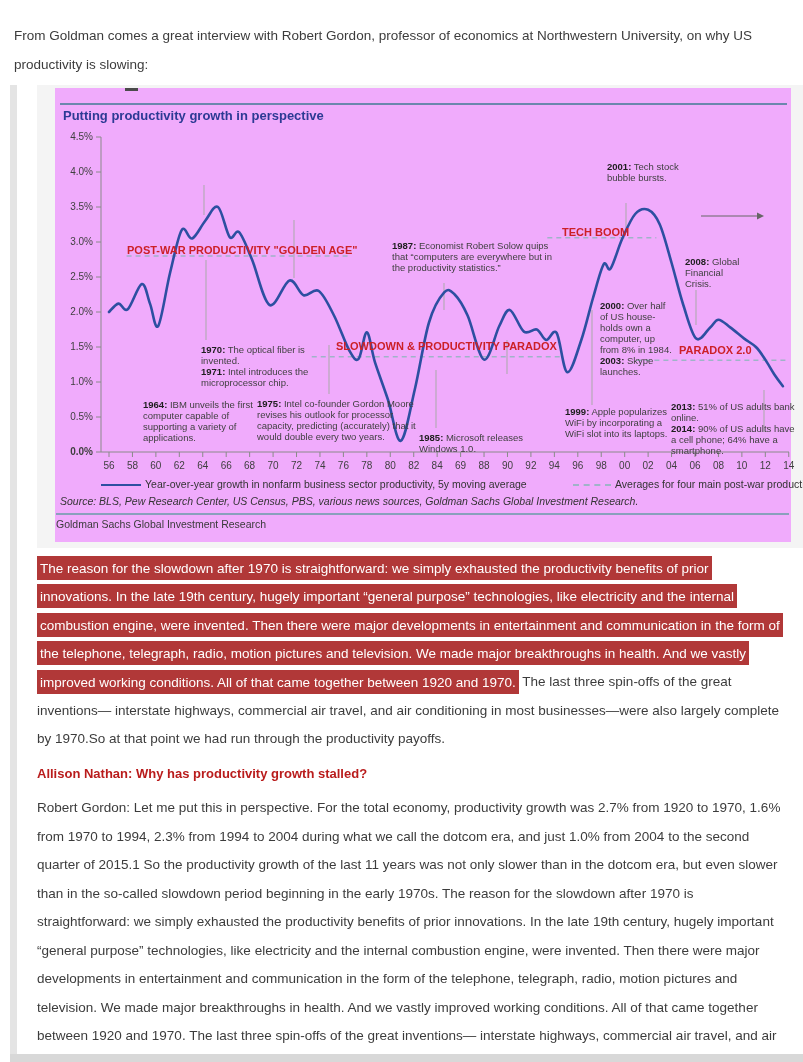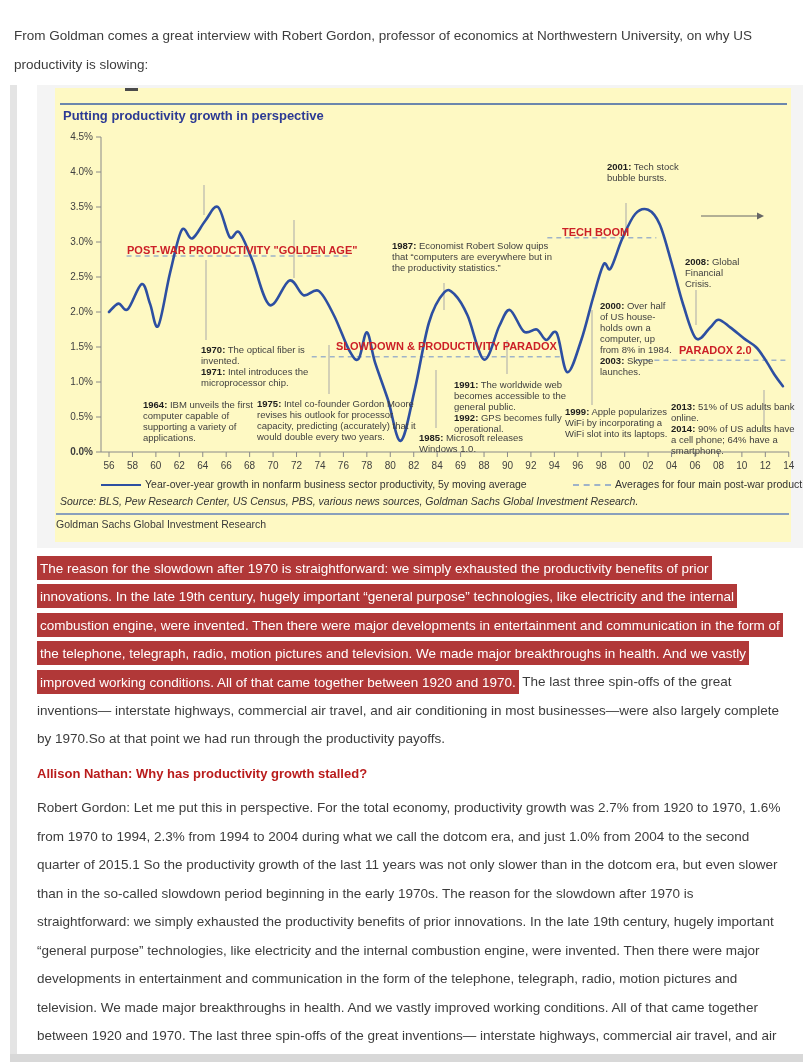--- a/index.html
+++ b/index.html
@@ -4,21 +4,21 @@
 <style>
   html,body{margin:0;padding:0;}
   body{
     width:803px;height:1062px;overflow:hidden;position:relative;
     background:#ffffff;color:#3d3d3d;
     font-family:"Liberation Sans","DejaVu Sans",sans-serif;
   }
   .intro{margin:0;padding:21px 18px 0 14px;font-size:13.5px;line-height:29px;color:#3c3c3c;}
   blockquote.quote{margin:6px 0 0 10px;border-left:7px solid #e4e4e4;padding:0 0 0 20px;}
   .chart-figure{margin:0;background:#f4f4f4;width:766px;height:463px;position:relative;overflow:hidden;}
-  .chart-inner{position:absolute;left:18px;top:3px;width:736px;height:454px;background:#fef9c3;}
+  .chart-inner{position:absolute;left:18px;top:3px;width:736px;height:454px;background:#f0abfc;}
   .crop-fragment{position:absolute;left:70px;top:0;width:13px;height:3px;background:#4a4a4a;}
   .top-rule{position:absolute;left:5px;top:15px;width:727px;height:2px;background:#6c87ad;}
   .chart-title{position:absolute;left:8px;top:20px;font-size:13px;font-weight:bold;color:#2c3a94;}
   #plot-svg{position:absolute;left:0;top:0;}
   .ytick-label{position:absolute;width:36px;text-align:right;font-size:10px;color:#3f3f3f;}
   .xtick-label{position:absolute;width:20px;text-align:center;font-size:10px;color:#3f3f3f;}
   .ann{position:absolute;font-size:9.5px;line-height:11px;color:#3f3f3f;white-space:pre-line;}
   .ann b{color:#1e1e1e;}
   .redlab{position:absolute;font-size:11px;font-weight:bold;color:#cc2027;white-space:nowrap;}
   .legend-row{position:absolute;left:46px;top:390px;width:690px;font-size:10.5px;color:#333;}
@@ -165,22 +165,20 @@
 of US house-
 holds own a
 computer, up
 from 8% in 1984.
 </span><b>2003:</b><span> Skype
 launches.</span></div>
         <div class="ann" style="left: 146px; top: 256px; width: 114px;"><b>1970:</b><span> The optical fiber is invented.
 </span><b>1971:</b><span> Intel introduces the microprocessor chip.</span></div>
         <div class="ann" style="left: 88px; top: 311px; width: 118px;"><b>1964:</b><span> IBM unveils the first computer capable of supporting a variety of applications.</span></div>
         <div class="ann" style="left: 202px; top: 310px; width: 160px;"><b>1975:</b><span> Intel co-founder Gordon Moore revises his outlook for processor capacity, predicting (accurately) that it would double every two years.</span></div>
-        <div class="ann" style="left: 399px; top: 291px; width: 132px;"><b>1991:</b><span> The worldwide web becomes accessible to the general public.
-</span><b>1992:</b><span> GPS becomes fully operational.</span></div>
         <div class="ann" style="left: 364px; top: 344px; width: 125px;"><b>1985:</b><span> Microsoft releases Windows 1.0.</span></div>
         <div class="ann" style="left: 510px; top: 318px; width: 108px;"><b>1999:</b><span> Apple popularizes WiFi by incorporating a WiFi slot into its laptops.</span></div>
         <div class="ann" style="left: 616px; top: 313px; width: 124px;"><b>2013:</b><span> 51% of US adults bank online.
 </span><b>2014:</b><span> 90% of US adults have a cell phone; 64% have a smartphone.</span></div>
       </div>
   </figure>
 
   <p class="qpara"><span class="hl">The reason for the slowdown after 1970 is straightforward: we simply exhausted the productivity benefits of prior innovations. In the late 19th century, hugely important “general purpose” technologies, like electricity and the internal combustion engine, were invented. Then there were major developments in entertainment and communication in the form of the telephone, telegraph, radio, motion pictures and television. We made major breakthroughs in health. And we vastly improved working conditions. All of that came together between 1920 and 1970.</span><span> The last three spin-offs of the great inventions— interstate highways, commercial air travel, and air conditioning in most businesses—were also largely complete by 1970.So at that point we had run through the productivity payoffs.</span></p>
 
   <p class="q-heading">Allison Nathan: Why has productivity growth stalled?</p>

